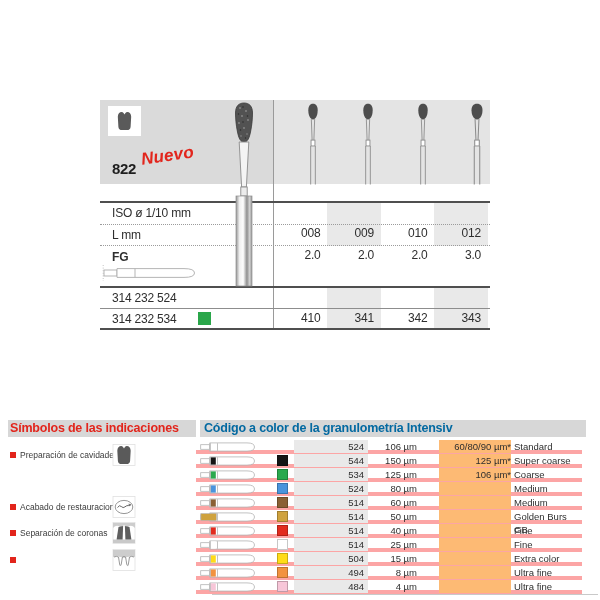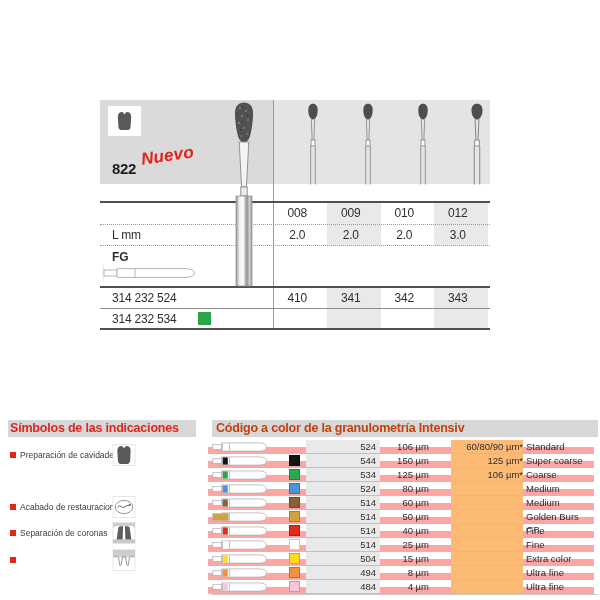--- a/index.html
+++ b/index.html
@@ -24,42 +24,42 @@
   .hline{left:100px;width:390px;}
   #bord-top{top:201px;height:2px;background:#4f4f4f;}
   #dot1{top:224px;height:0;border-top:1px dotted #9b9b9b;}
   #dot2{top:245px;height:0;border-top:1px dotted #9b9b9b;}
   #bord-thick{top:286px;height:2px;background:#4f4f4f;}
   #bord-mid{top:308px;height:1px;background:#8d8d8d;}
   #bord-bottom{top:328px;height:2px;background:#4f4f4f;}
 
   .row-label{left:112px;font-size:12px;line-height:21px;letter-spacing:-0.2px;}
   .val-row{left:274px;width:214px;display:flex;font-size:12px;line-height:21px;}
-  .val-row span{flex:1;text-align:center;padding-right:7px;letter-spacing:-0.2px;}
+  .val-row span{flex:1;text-align:right;padding-right:7px;letter-spacing:-0.2px;margin-top:20px;}
   #fg-label{font-weight:bold;}
   .bold{font-weight:bold;}
   #green-sq{left:198px;top:312px;width:13px;height:13px;}
 
   #bigbur{left:231px;top:101px;width:26px;height:186px;z-index:5;}
   .smallbur{top:103px;width:14px;height:82px;}
   #fg-shank{left:102px;top:265px;width:96px;height:16px;}
 
   
   .sect-head{top:420px;height:17px;background:#d7d7d7;font-size:12.5px;font-weight:bold;line-height:17px;letter-spacing:-0.2px;}
   #sym-head{left:8px;width:188px;color:#e2251c;padding-left:2px;box-sizing:border-box;}
-  #gran-head{left:212px;width:386px;color:#c2410c;padding-left:4px;box-sizing:border-box;}
+  #gran-head{left:200px;width:386px;color:#0369a1;padding-left:4px;box-sizing:border-box;}
 
   
   .sym-item{left:8px;width:192px;height:22px;}
   .sym-bullet{position:absolute;left:2px;top:8px;width:6px;height:6px;background:#e2251c;}
   .sym-label{position:absolute;left:12px;top:0;font-size:8.5px;line-height:22px;color:#3a3a3a;}
   .sym-icon{position:absolute;left:104px;top:0;width:24px;height:22px;}
 
   
-  .gran-row{left:208px;width:386px;height:14px;font-size:9.5px;line-height:13px;border-bottom:7px solid #fca5a5;box-sizing:border-box;}
+  .gran-row{left:196px;width:386px;height:14px;font-size:9.5px;line-height:13px;border-bottom:4px solid #fca5a5;box-sizing:border-box;}
   .gran-row>div{position:absolute;box-sizing:border-box;}
   .g-bur{left:4px;top:2px;width:56px;height:10px;color:transparent;}
   .g-bur svg{display:block;width:56px;height:10px;}
   .g-square{left:81px;top:1px;width:11px;height:11px;border:1px solid rgba(0,0,0,0.22);background:transparent;}
   .g-code{left:98px;top:0;width:74px;height:13px;background:#e9e9e9;text-align:right;padding-right:4px;}
   .g-grain{left:172px;top:0;width:71px;height:13px;text-align:right;padding-right:22px;}
   .g-alt{left:243px;top:0;width:72px;height:13px;background:#fdba74;text-align:right;padding-right:0;}
   .g-name{left:318px;top:0;width:68px;height:13px;text-align:left;}
   #gran-bottom{left:212px;top:594px;width:386px;height:1px;background:#c9c9c9;}
 </style>
@@ -154,20 +154,21 @@
   <div class="abs shade" id="sh3"></div>
   <div class="abs shade" id="sh4"></div>
 
   <div class="abs hline" id="bord-top"></div>
   <div class="abs hline" id="dot1"></div>
   <div class="abs hline" id="dot2"></div>
   <div class="abs hline" id="bord-thick"></div>
   <div class="abs hline" id="bord-mid"></div>
   <div class="abs hline" id="bord-bottom"></div>
 
+  <div class="abs row-label" style="top:203px">ISO ø 1/10 mm</div>
   <div class="abs val-row" style="top:203px">
     <span>008</span>
     <span>009</span>
     <span>010</span>
     <span>012</span>
   </div>
 
   <div class="abs row-label" style="top:225px">L mm</div>
   <div class="abs val-row" style="top:225px">
     <span>2.0</span>

